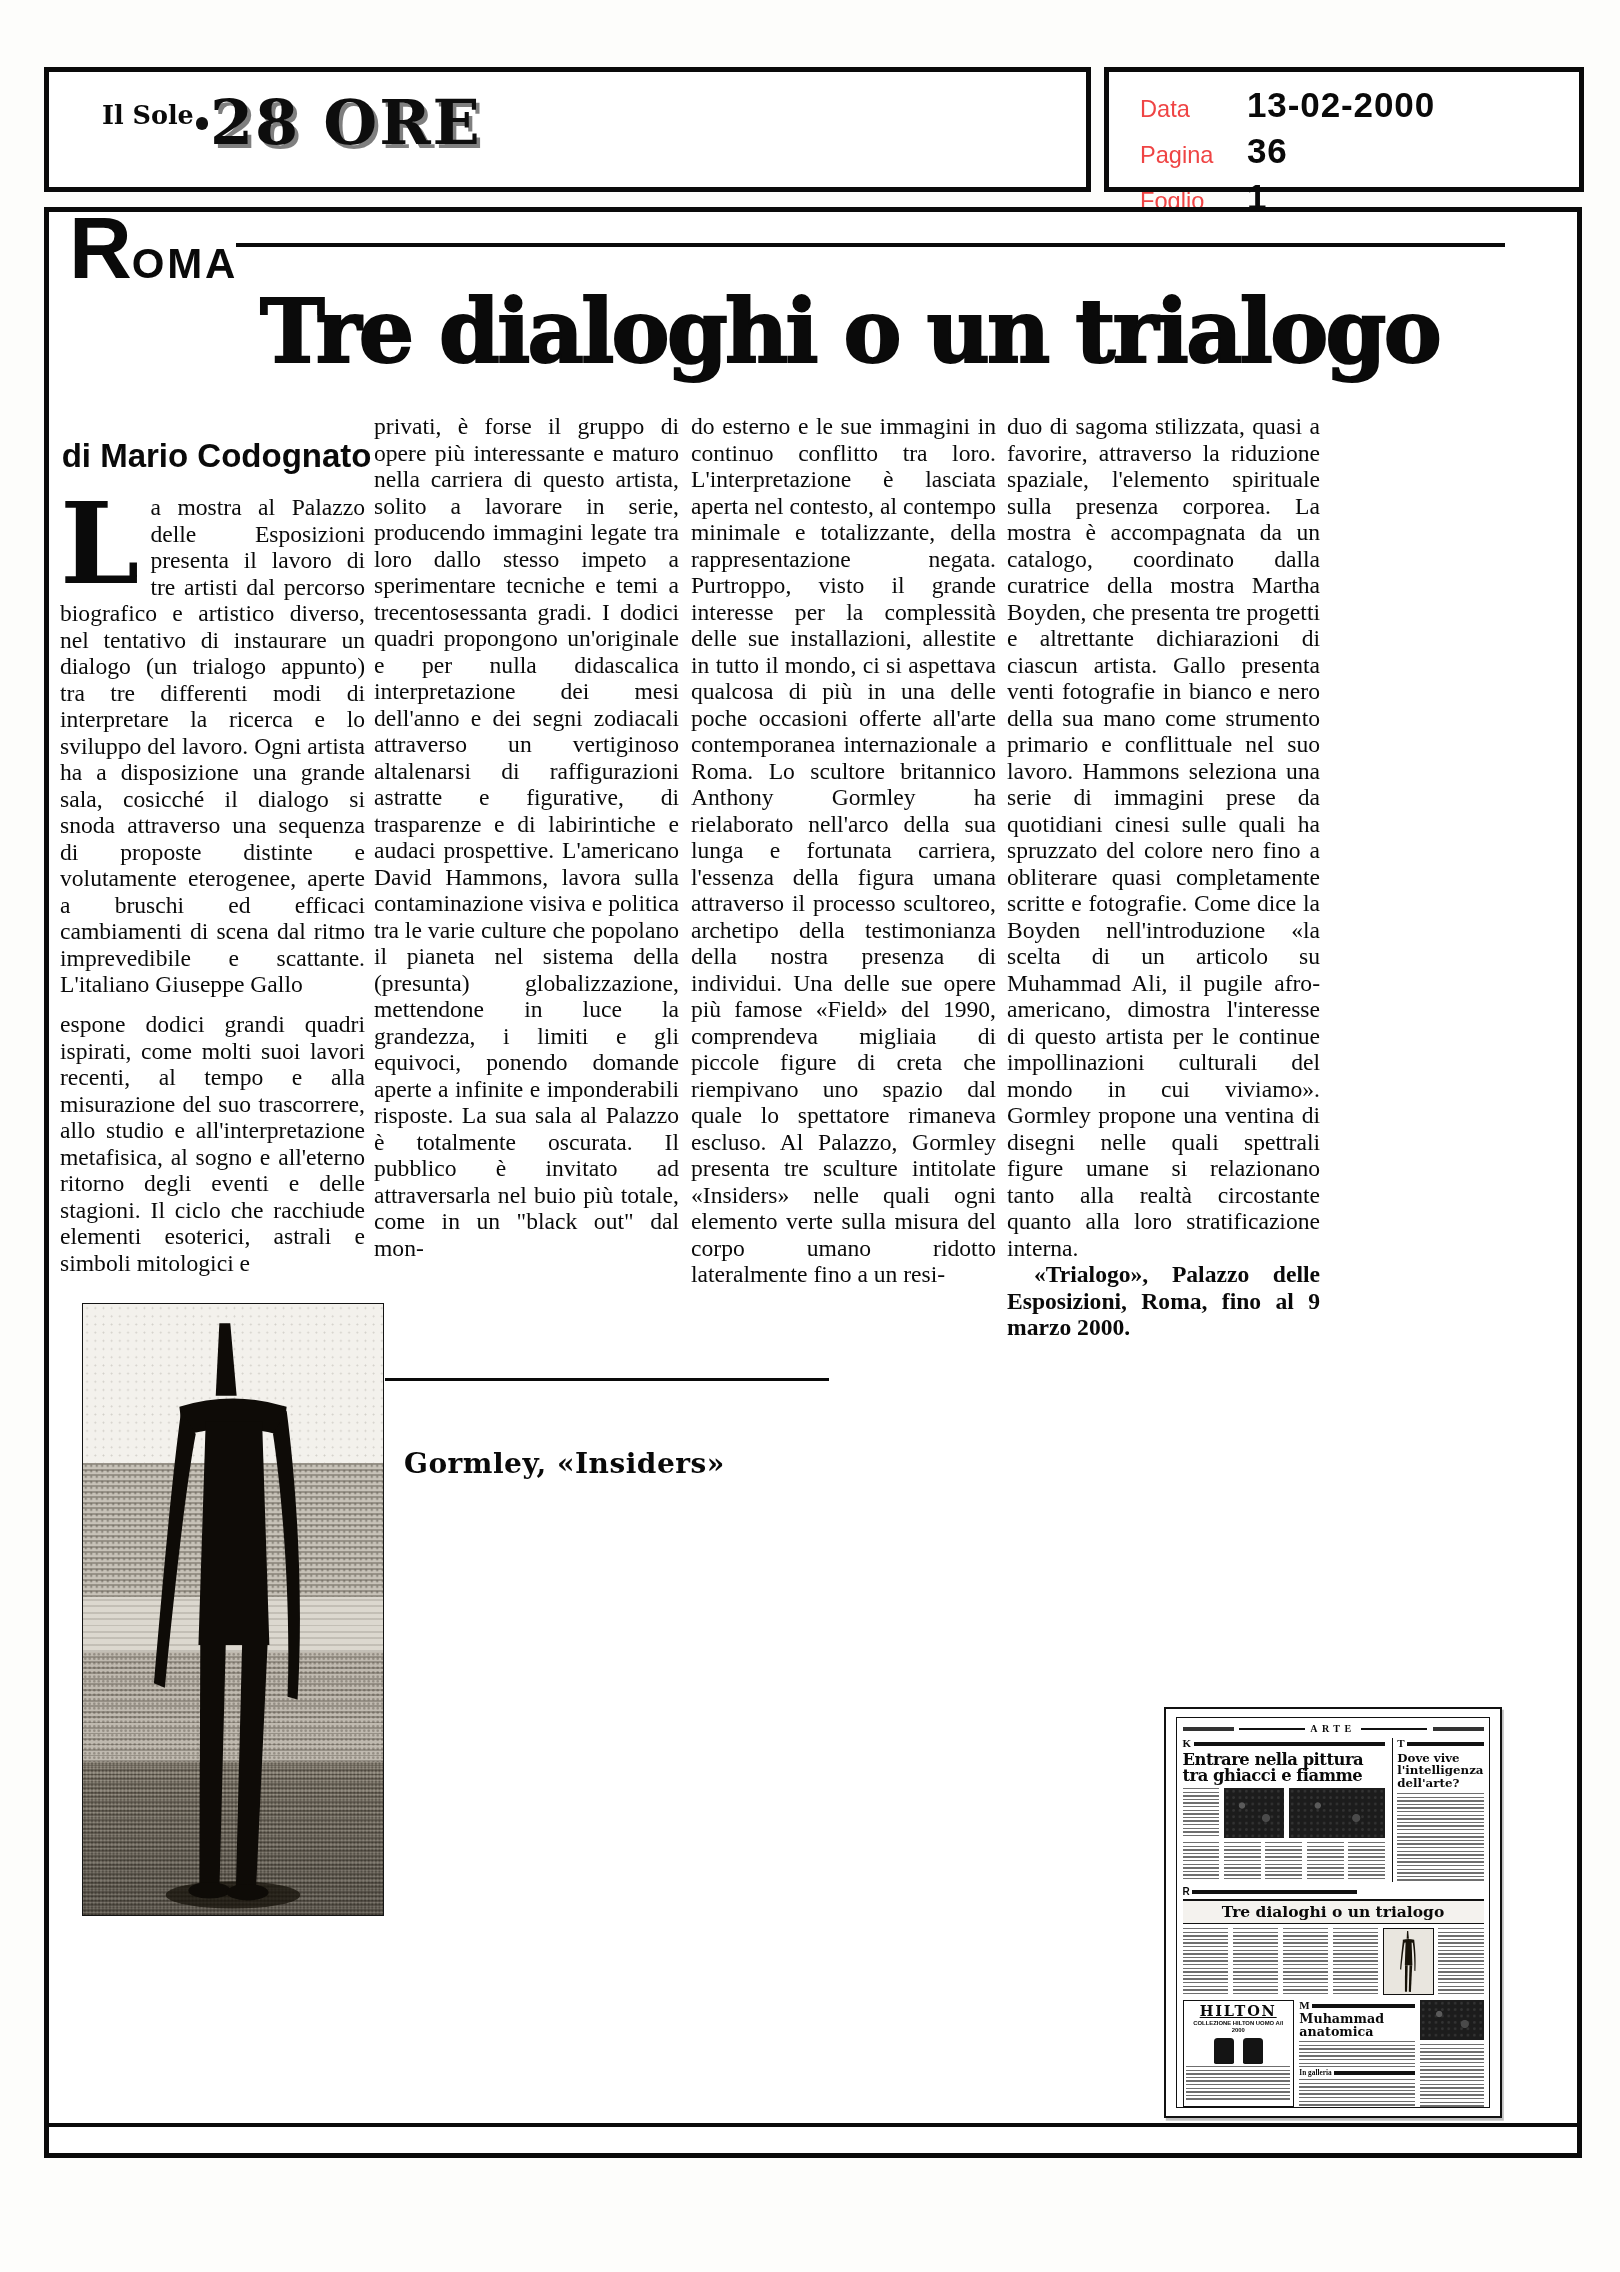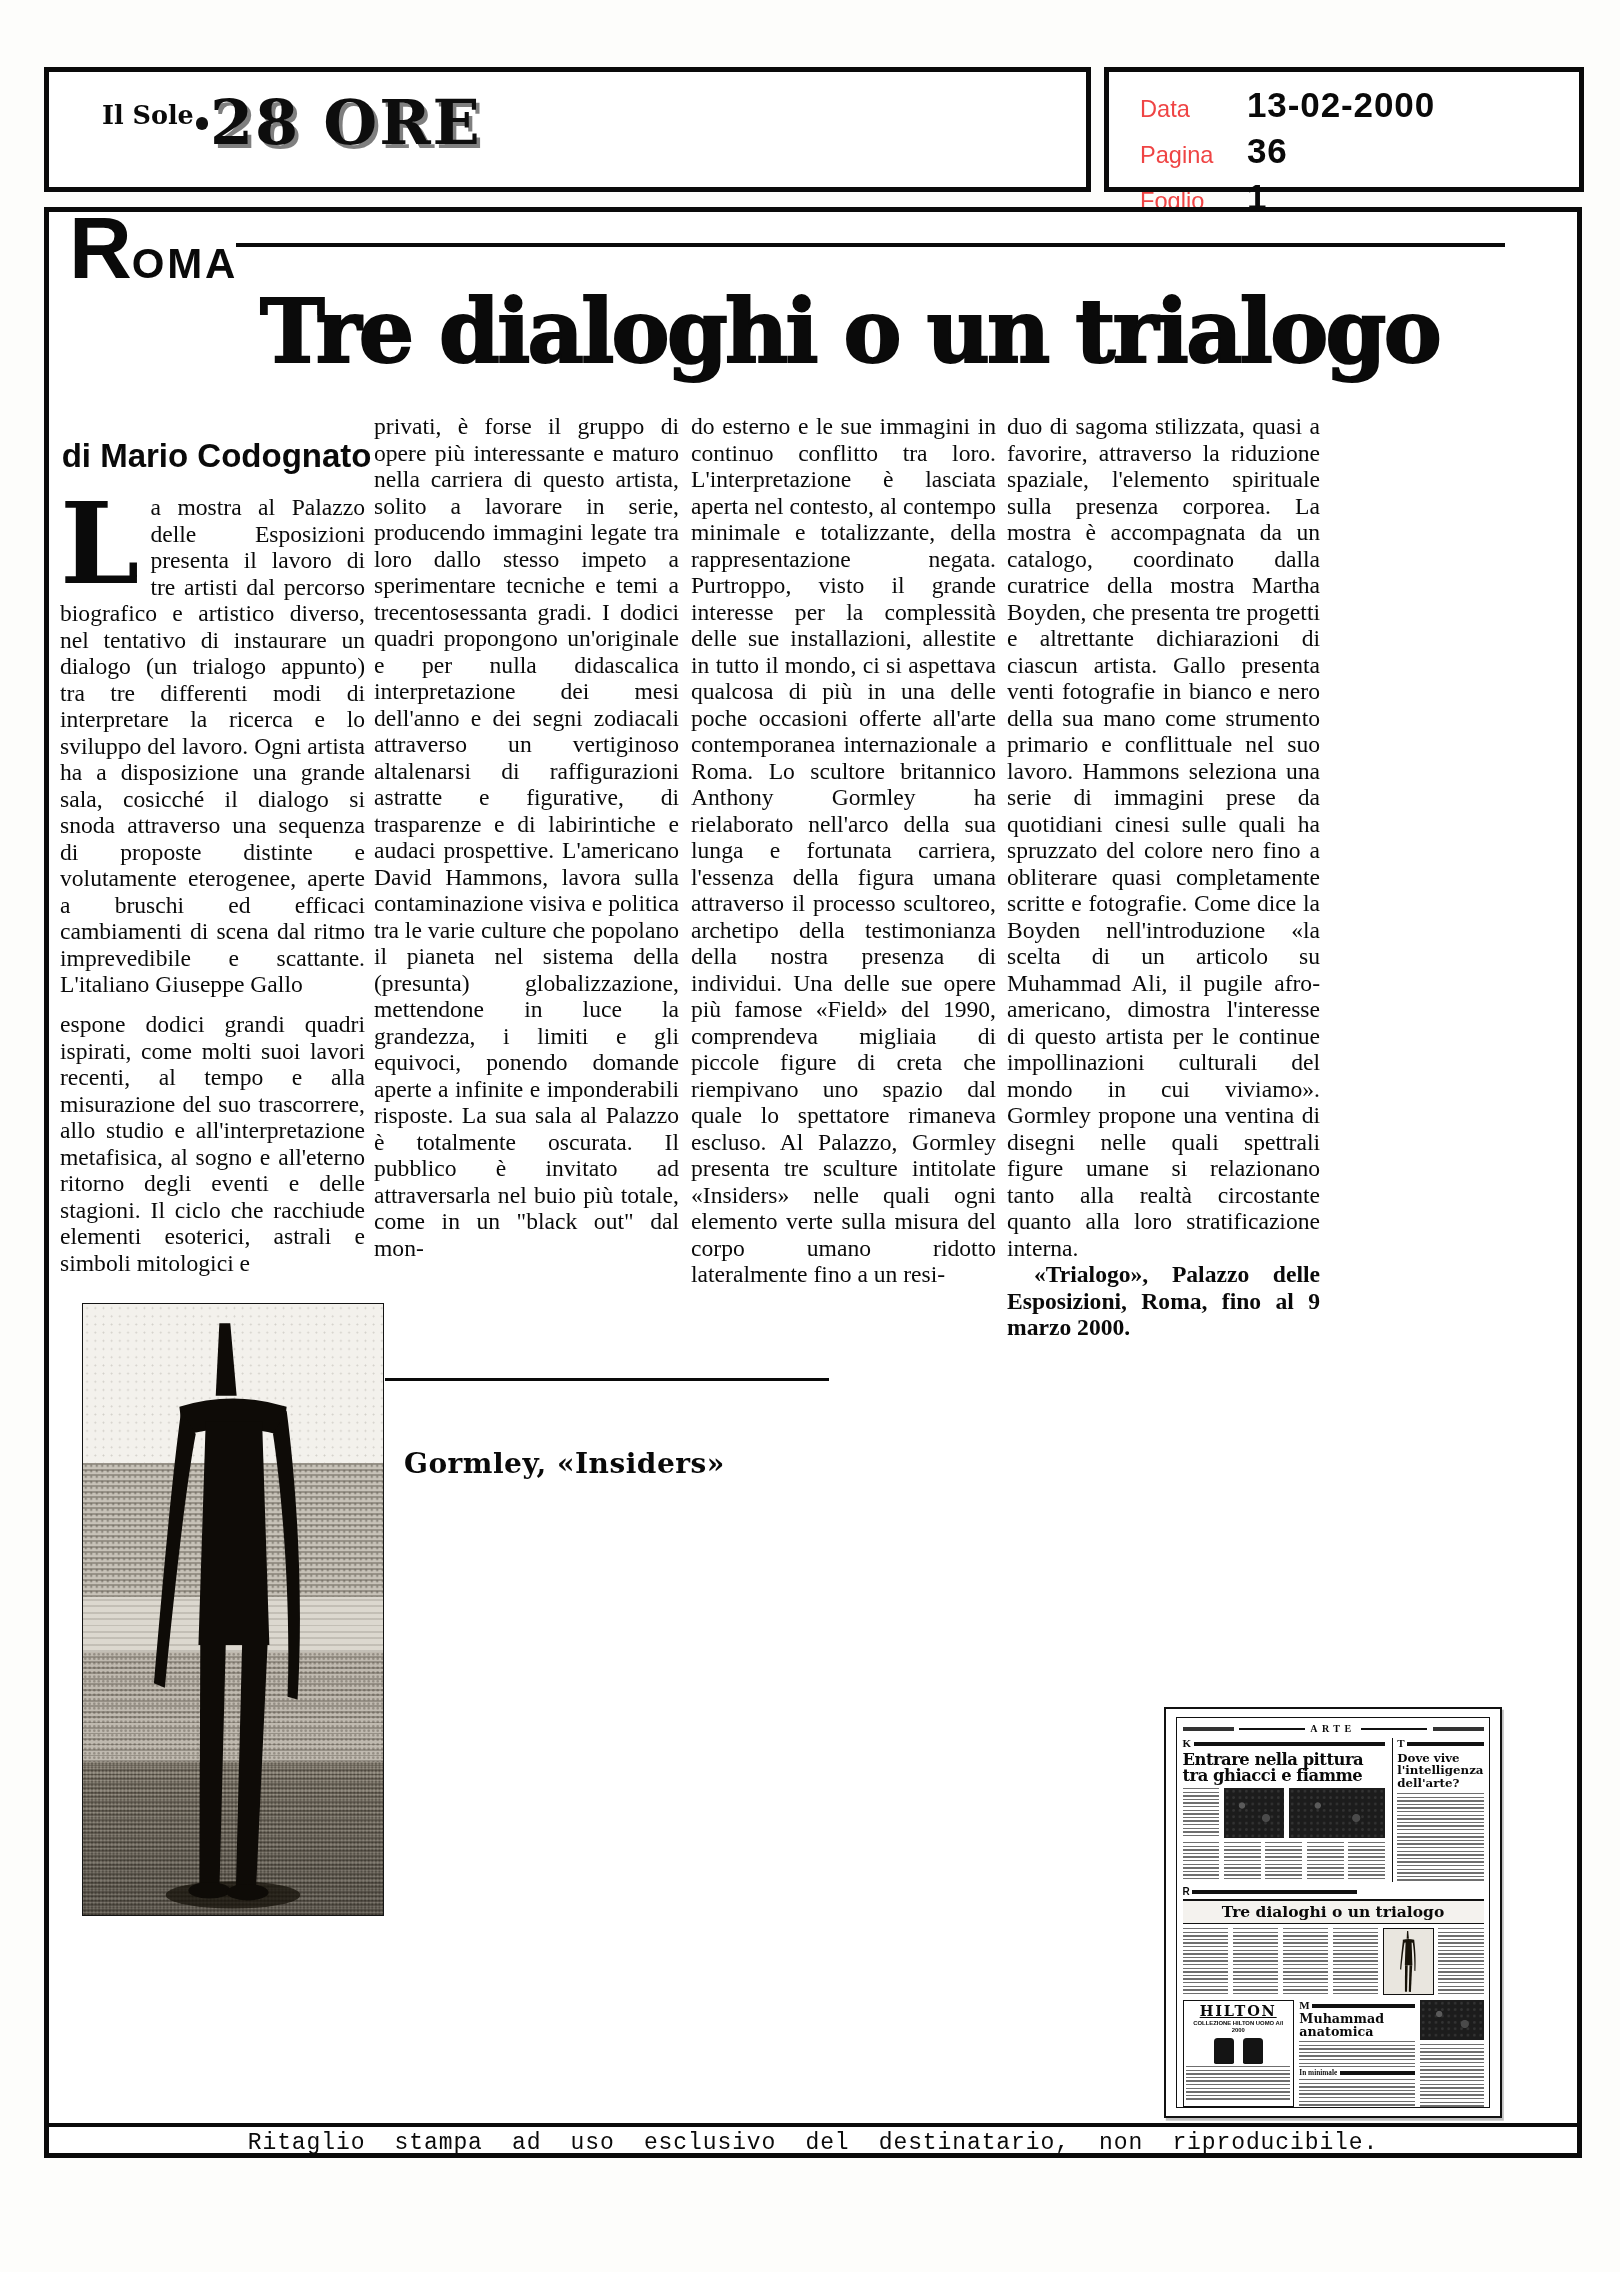--- a/index.html
+++ b/index.html
@@ -248,33 +248,32 @@
               <div class="noisecol" style="height:35px"></div>
             </div>
             <div class="t-mid">
               <div class="t-kicker">
                   <b>M</b>
                   <span class="kbar"></span>
                 </div>
               <div class="t-h3">Muhammad anatomica</div>
               <div class="noisecol" style="height:25.5px"></div>
               <div class="t-gall">
-                  <b>In minimale</b>
+                  <b>In galleria</b>
                   <span class="kbar"></span>
                 </div>
               <div class="noisecol" style="flex:1"></div>
             </div>
             <div class="t-rightcol">
               <div class="t-img" style="height:40px"></div>
               <div class="noisecol" style="flex:1"></div>
             </div>
           </div>
         </div>
       </div>
 
       <div class="footer-rule"></div>
-      <div class="footer-text">Ritaglio stampa ad uso esclusivo del destinatario, non riproducibile.</div>
 
     </div>
   </div>
 
 </div>
 
 
 </body></html>

